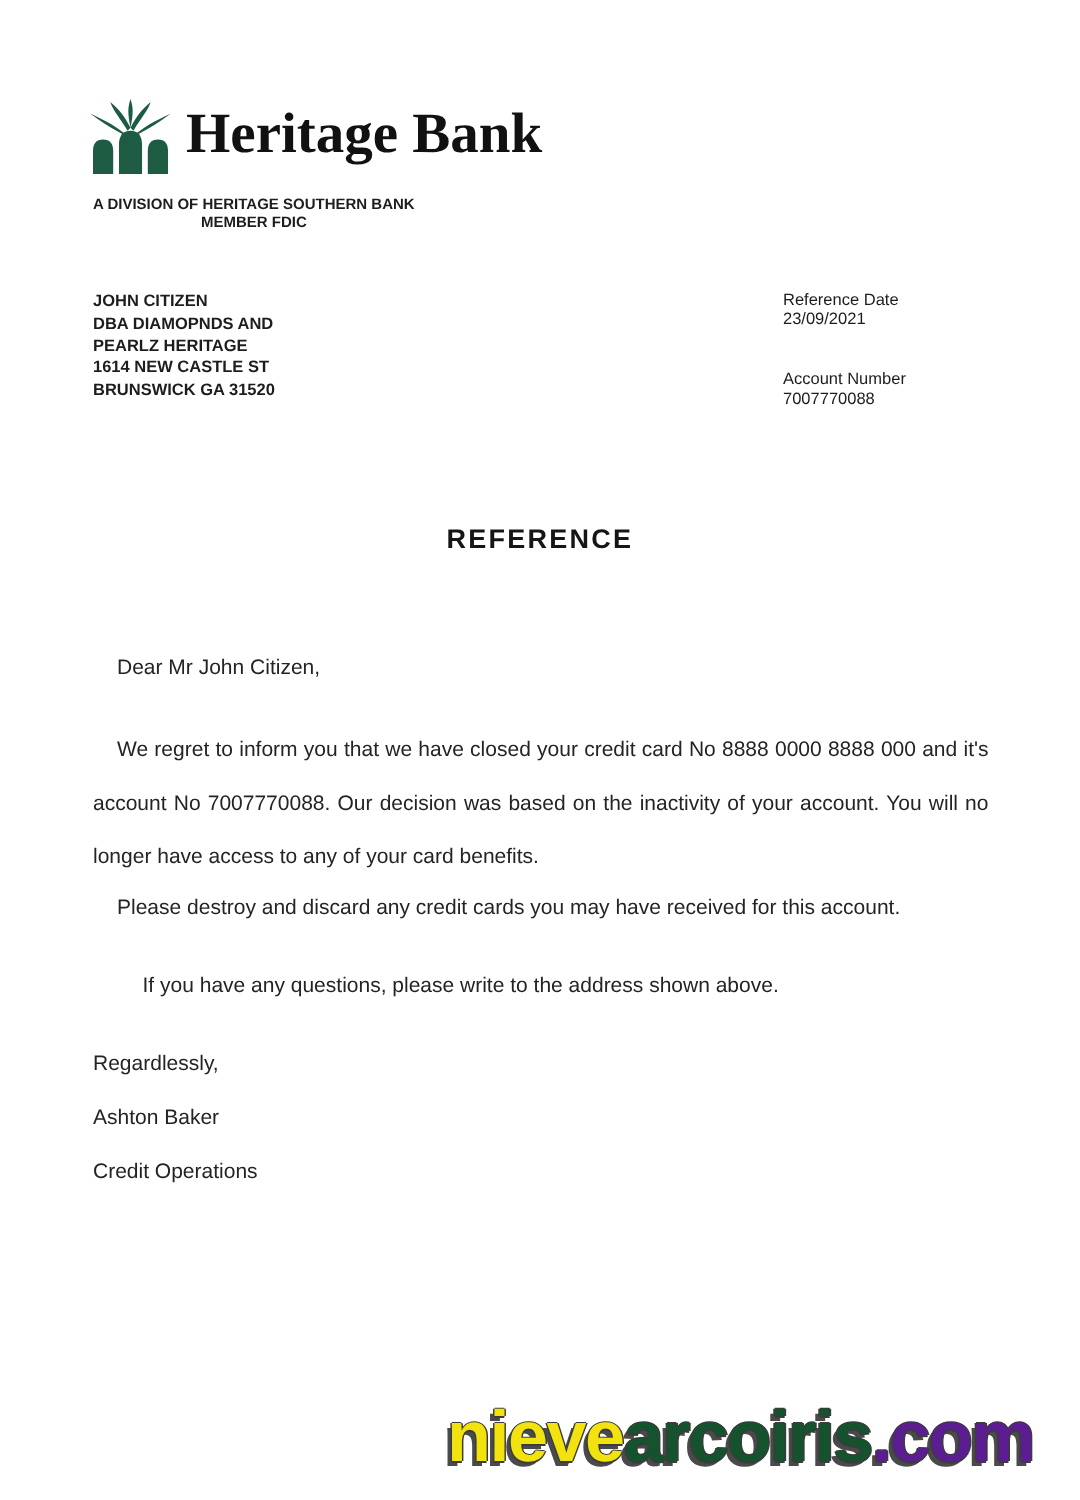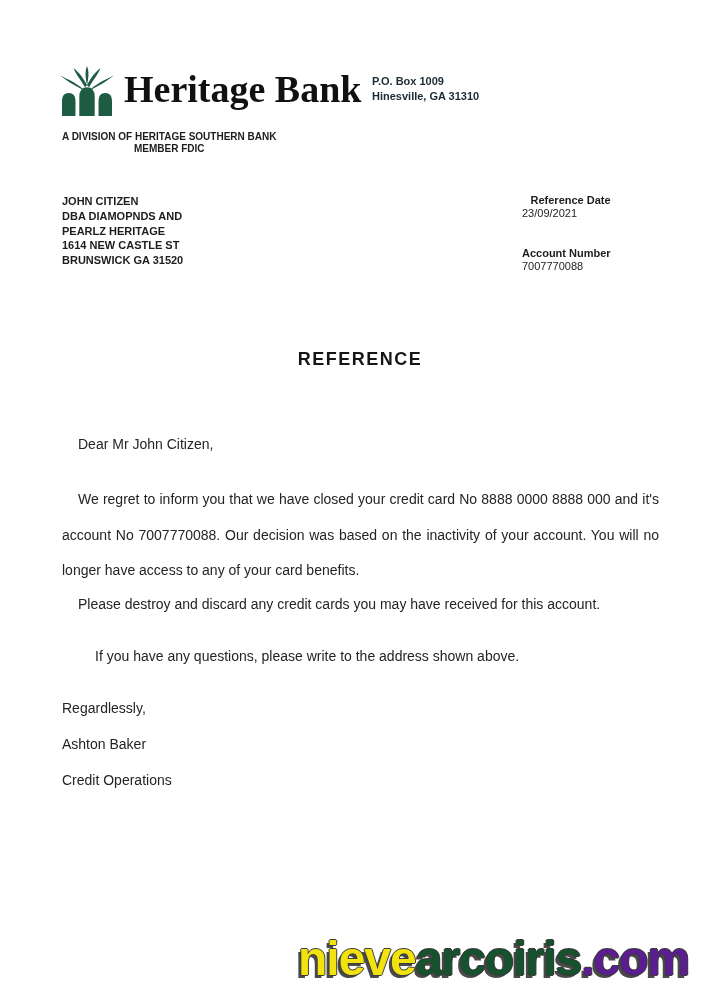--- a/index.html
+++ b/index.html
@@ -46,21 +46,21 @@
     font-size: 11px; font-weight: bold; color: #1d1d1d;
   }
   .assist-row .page-info { position: absolute; left: 460px; top: 0; }
 
   .recipient {
     position: absolute; left: 62px; top: 176px;
     font-size: 11px; font-weight: bold; line-height: 14.8px;
     color: #1d1d1d;
   }
   .meta-block { position: absolute; left: 522px; top: 176px; font-size: 11px; color: #1d1d1d; }
-  .meta-label { font-weight: bold; line-height: 13px; text-align: right; }
+  .meta-label { font-weight: normal; line-height: 13px; }
   .meta-value { font-weight: normal; line-height: 13px; }
   .meta-gap { height: 27px; }
 
   
   .letter-title {
     position: absolute; left: 0; top: 331px; width: 720px;
     text-align: center;
     font-size: 18px; font-weight: bold; letter-spacing: 1.5px;
     color: #161616;
   }
@@ -102,24 +102,20 @@
         <path d="M28 24 C 18 16, 12 14, 4 10 C 12 16, 18 20, 30 26 Z"></path>
         <path d="M36 24 C 46 16, 52 14, 60 10 C 52 16, 46 20, 34 26 Z"></path>
         <path d="M6 52 L6 36 Q6 28 13 28 Q20 28 20 36 L20 52 Z"></path>
         <path d="M24 52 L24 32 Q24 22 32 22 Q40 22 40 32 L40 52 Z"></path>
         <path d="M44 52 L44 36 Q44 28 51 28 Q58 28 58 36 L58 52 Z"></path>
       </g>
     </svg>
     <div class="bank-name">Heritage Bank</div>
   </div>
 
-  <div class="po-box">
-    <div>P.O. Box 1009</div>
-    <div>Hinesville, GA 31310</div>
-  </div>
 
   <div class="division">
     <div>A DIVISION OF HERITAGE SOUTHERN BANK</div>
     <div class="member">MEMBER FDIC</div>
   </div>
 
 
   <div class="recipient">
     <div>JOHN CITIZEN</div>
     <div>DBA DIAMOPNDS AND</div>

